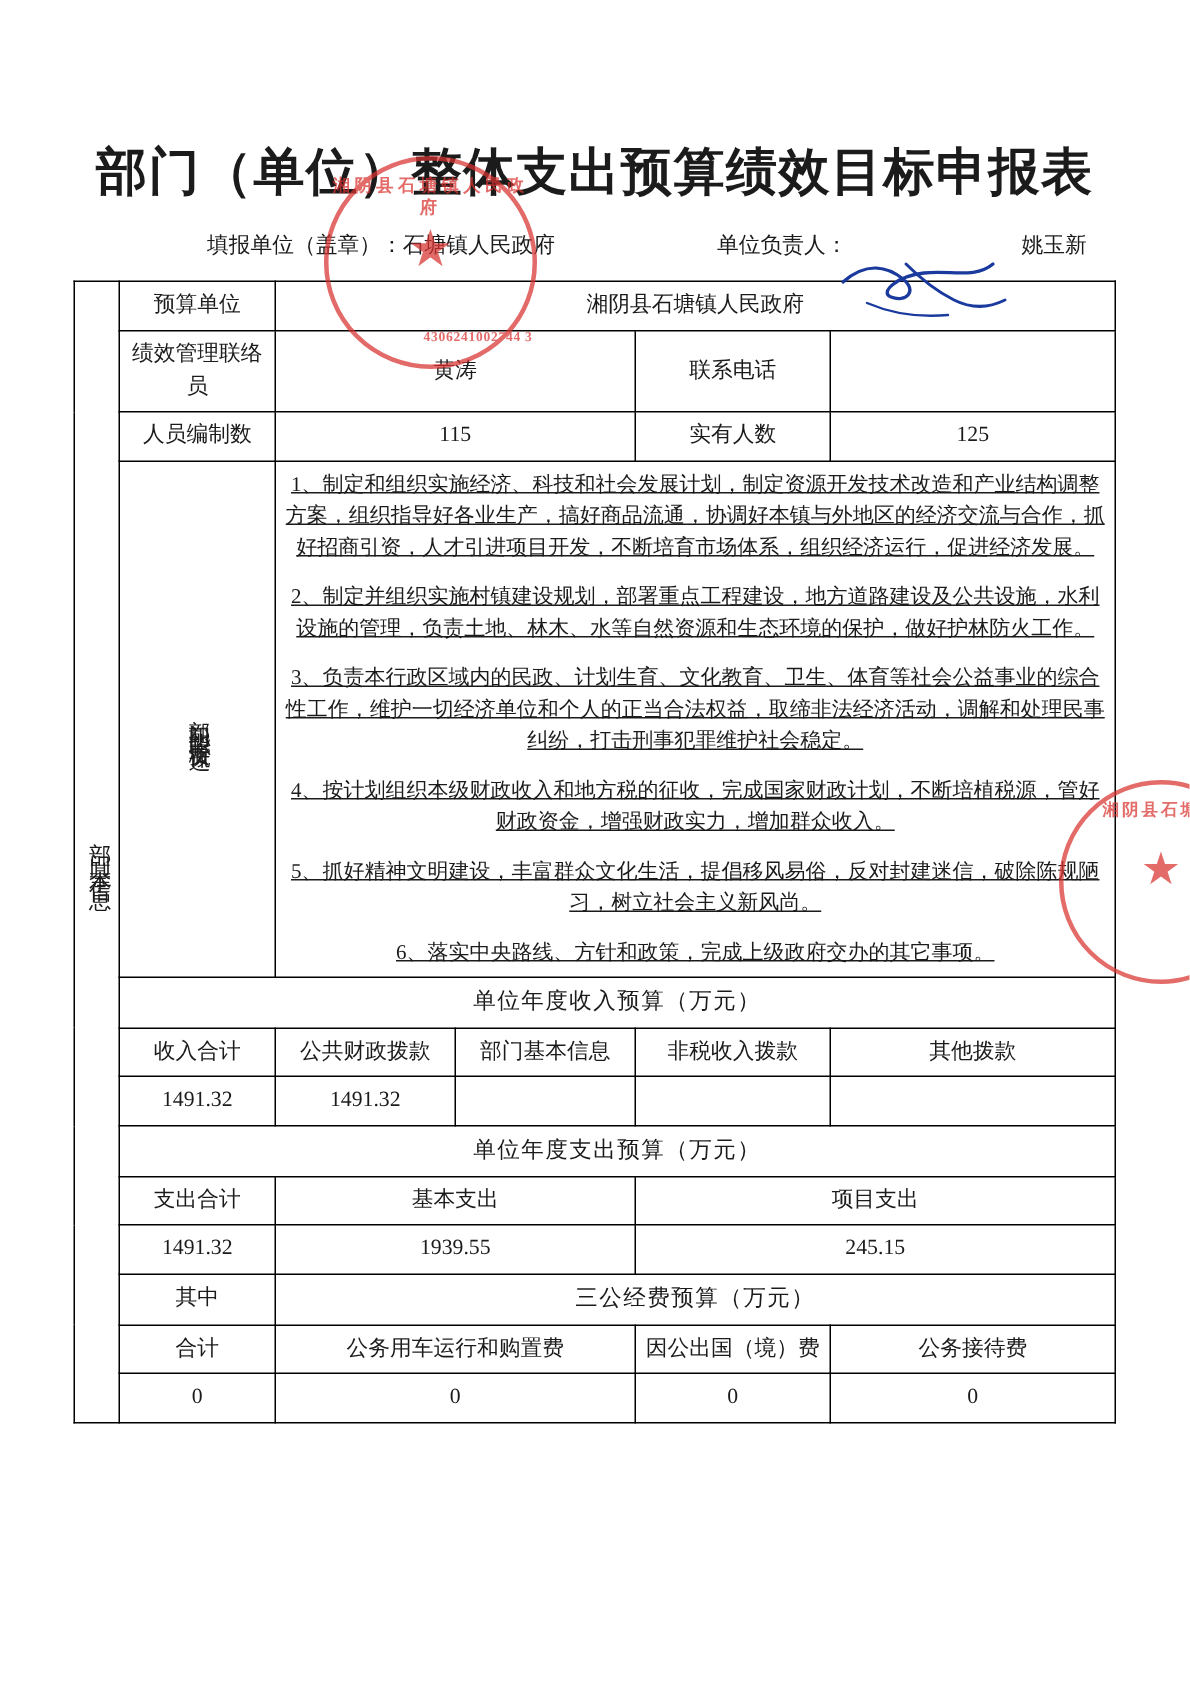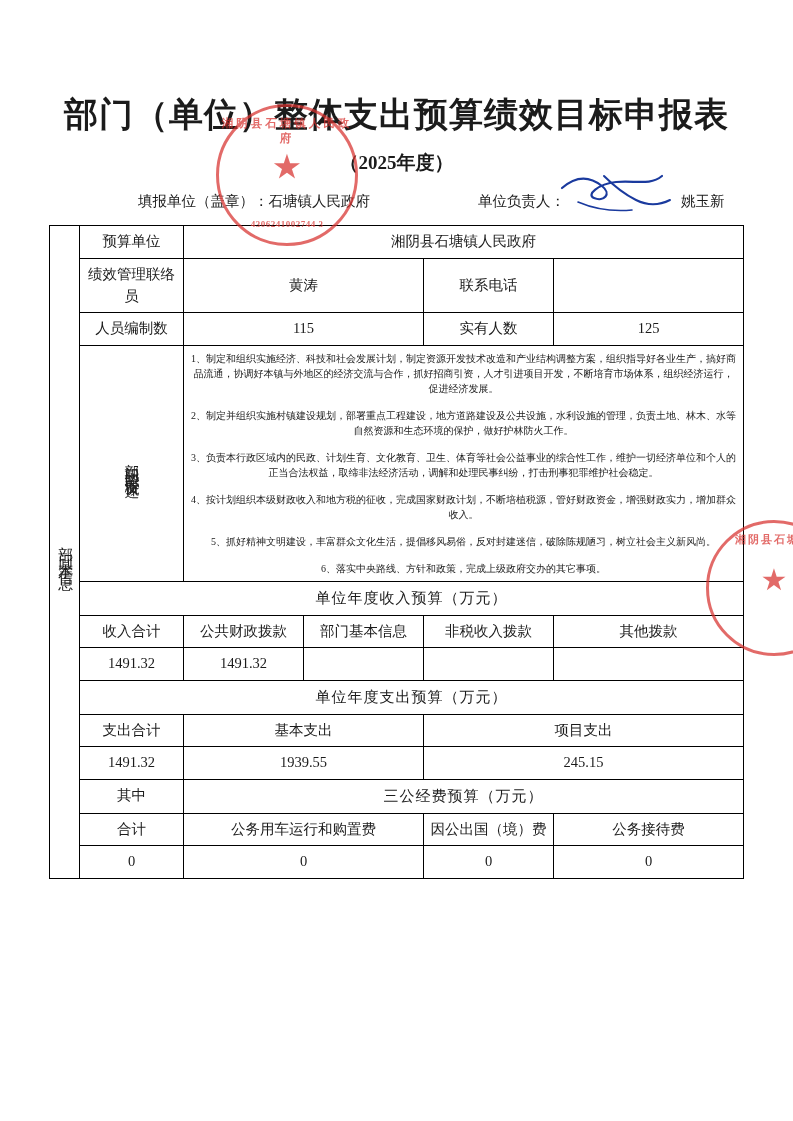--- a/index.html
+++ b/index.html
@@ -103,21 +103,21 @@
     text-align: center;
     font-size: 11.5px;
     color: #d8322f;
     letter-spacing: 3px;
     font-weight: bold;
   }
   .seal-code {
     position: absolute;
     left: 0; right: 0;
     bottom: 14px;
-    text-align: center;
+    text-align: right;
     font-size: 9px;
     color: #d8322f;
     letter-spacing: .5px;
   }
   .seal-right {
     left: 706px;
     top: 520px;
     width: 130px;
     height: 130px;
     border-width: 3px;
@@ -151,22 +151,23 @@
     margin: 0 auto;
     letter-spacing: 6px;
     line-height: 1.25;
   }
   td.label {
     width: 104px;
   }
   .duty-cell {
     text-align: left;
     padding: 10px 12px 10px 14px;
-    font-size: 10px;
+    font-size: 14px;
     line-height: 1.75;
+    text-decoration: underline;
   }
   .duty-cell p {
     margin: 0 0 12px 0;
     text-indent: 0;
   }
   .duty-cell p:last-child { margin-bottom: 0; }
   .label-vert-small {
     writing-mode: vertical-rl;
     text-orientation: upright;
     margin: 0 auto;
@@ -178,21 +179,20 @@
     font-size: 15px;
     letter-spacing: 1px;
   }
 </style>
 </head>
 <body>
 
 <div class="page">
 
   <div class="doc-title">部门（单位）整体支出预算绩效目标申报表</div>
-  <div class="doc-subtitle">（2025年度）</div>
 
   <div class="meta-row">
     <span class="meta-left">填报单位（盖章）：石塘镇人民政府</span>
     <span class="meta-right">单位负责人：</span>
     <span class="sign-name">姚玉新</span>
   </div>
 
   <svg class="signature" viewBox="0 0 130 46">
     <path d="M4 20 C20 6, 34 10, 44 18 C54 26, 46 34, 36 30 C28 27, 40 16, 58 14 C76 12, 92 18, 104 8" stroke="#1a3a9e" stroke-width="2.2" fill="none" stroke-linecap="round"></path>
     <path d="M46 8 C56 18, 66 26, 78 32 C88 37, 100 38, 112 32" stroke="#1a3a9e" stroke-width="2" fill="none" stroke-linecap="round"></path>

